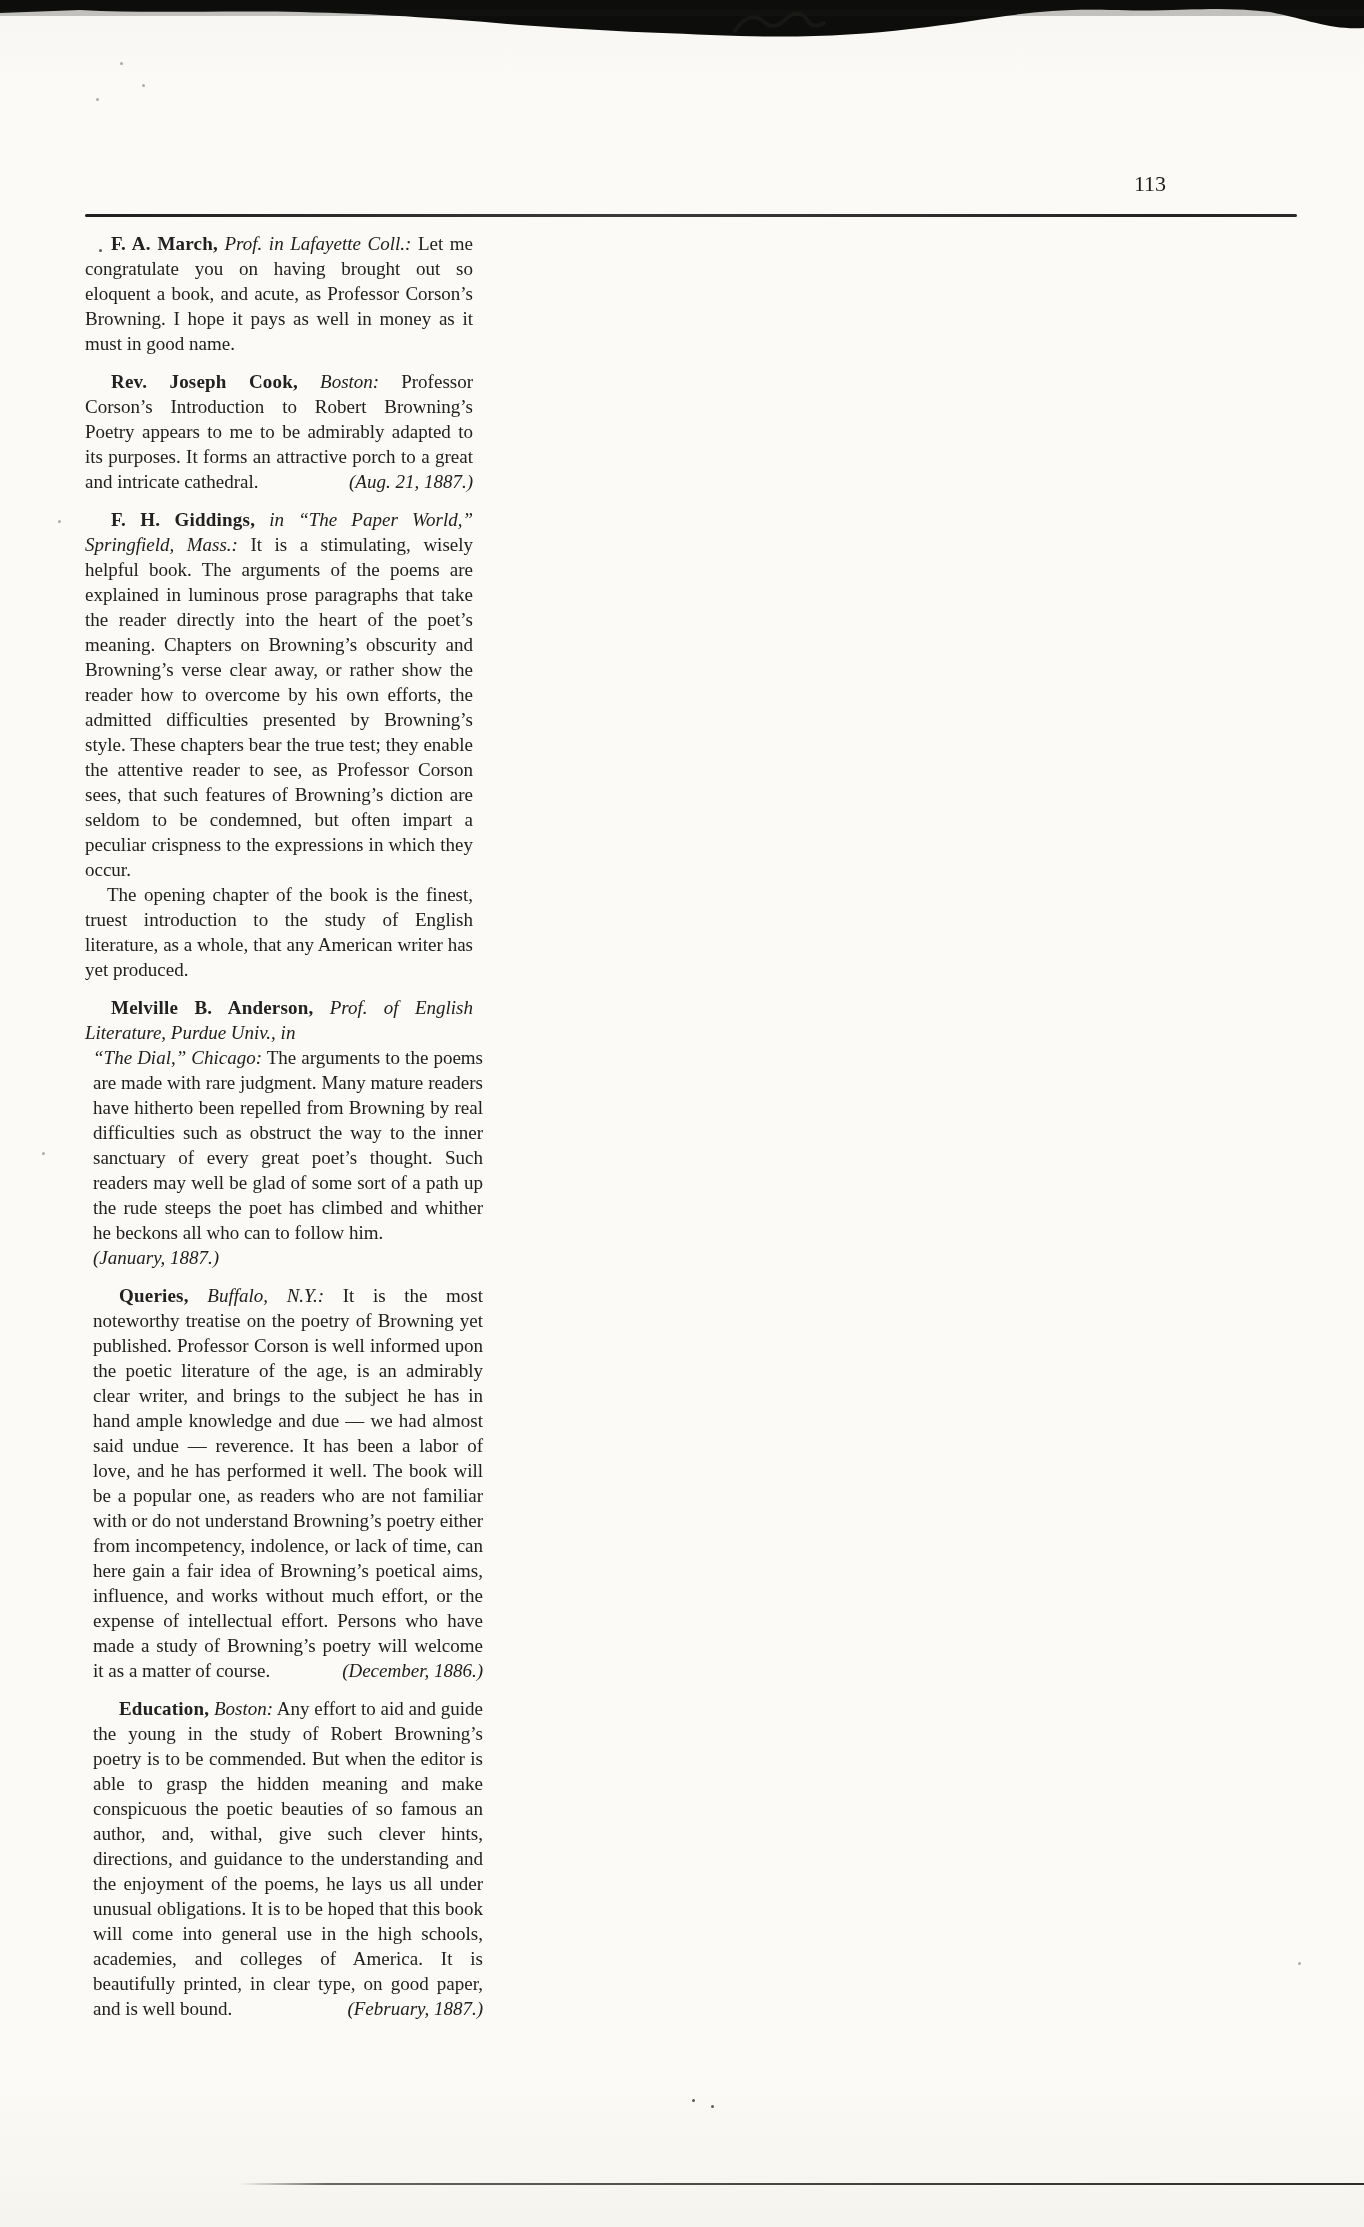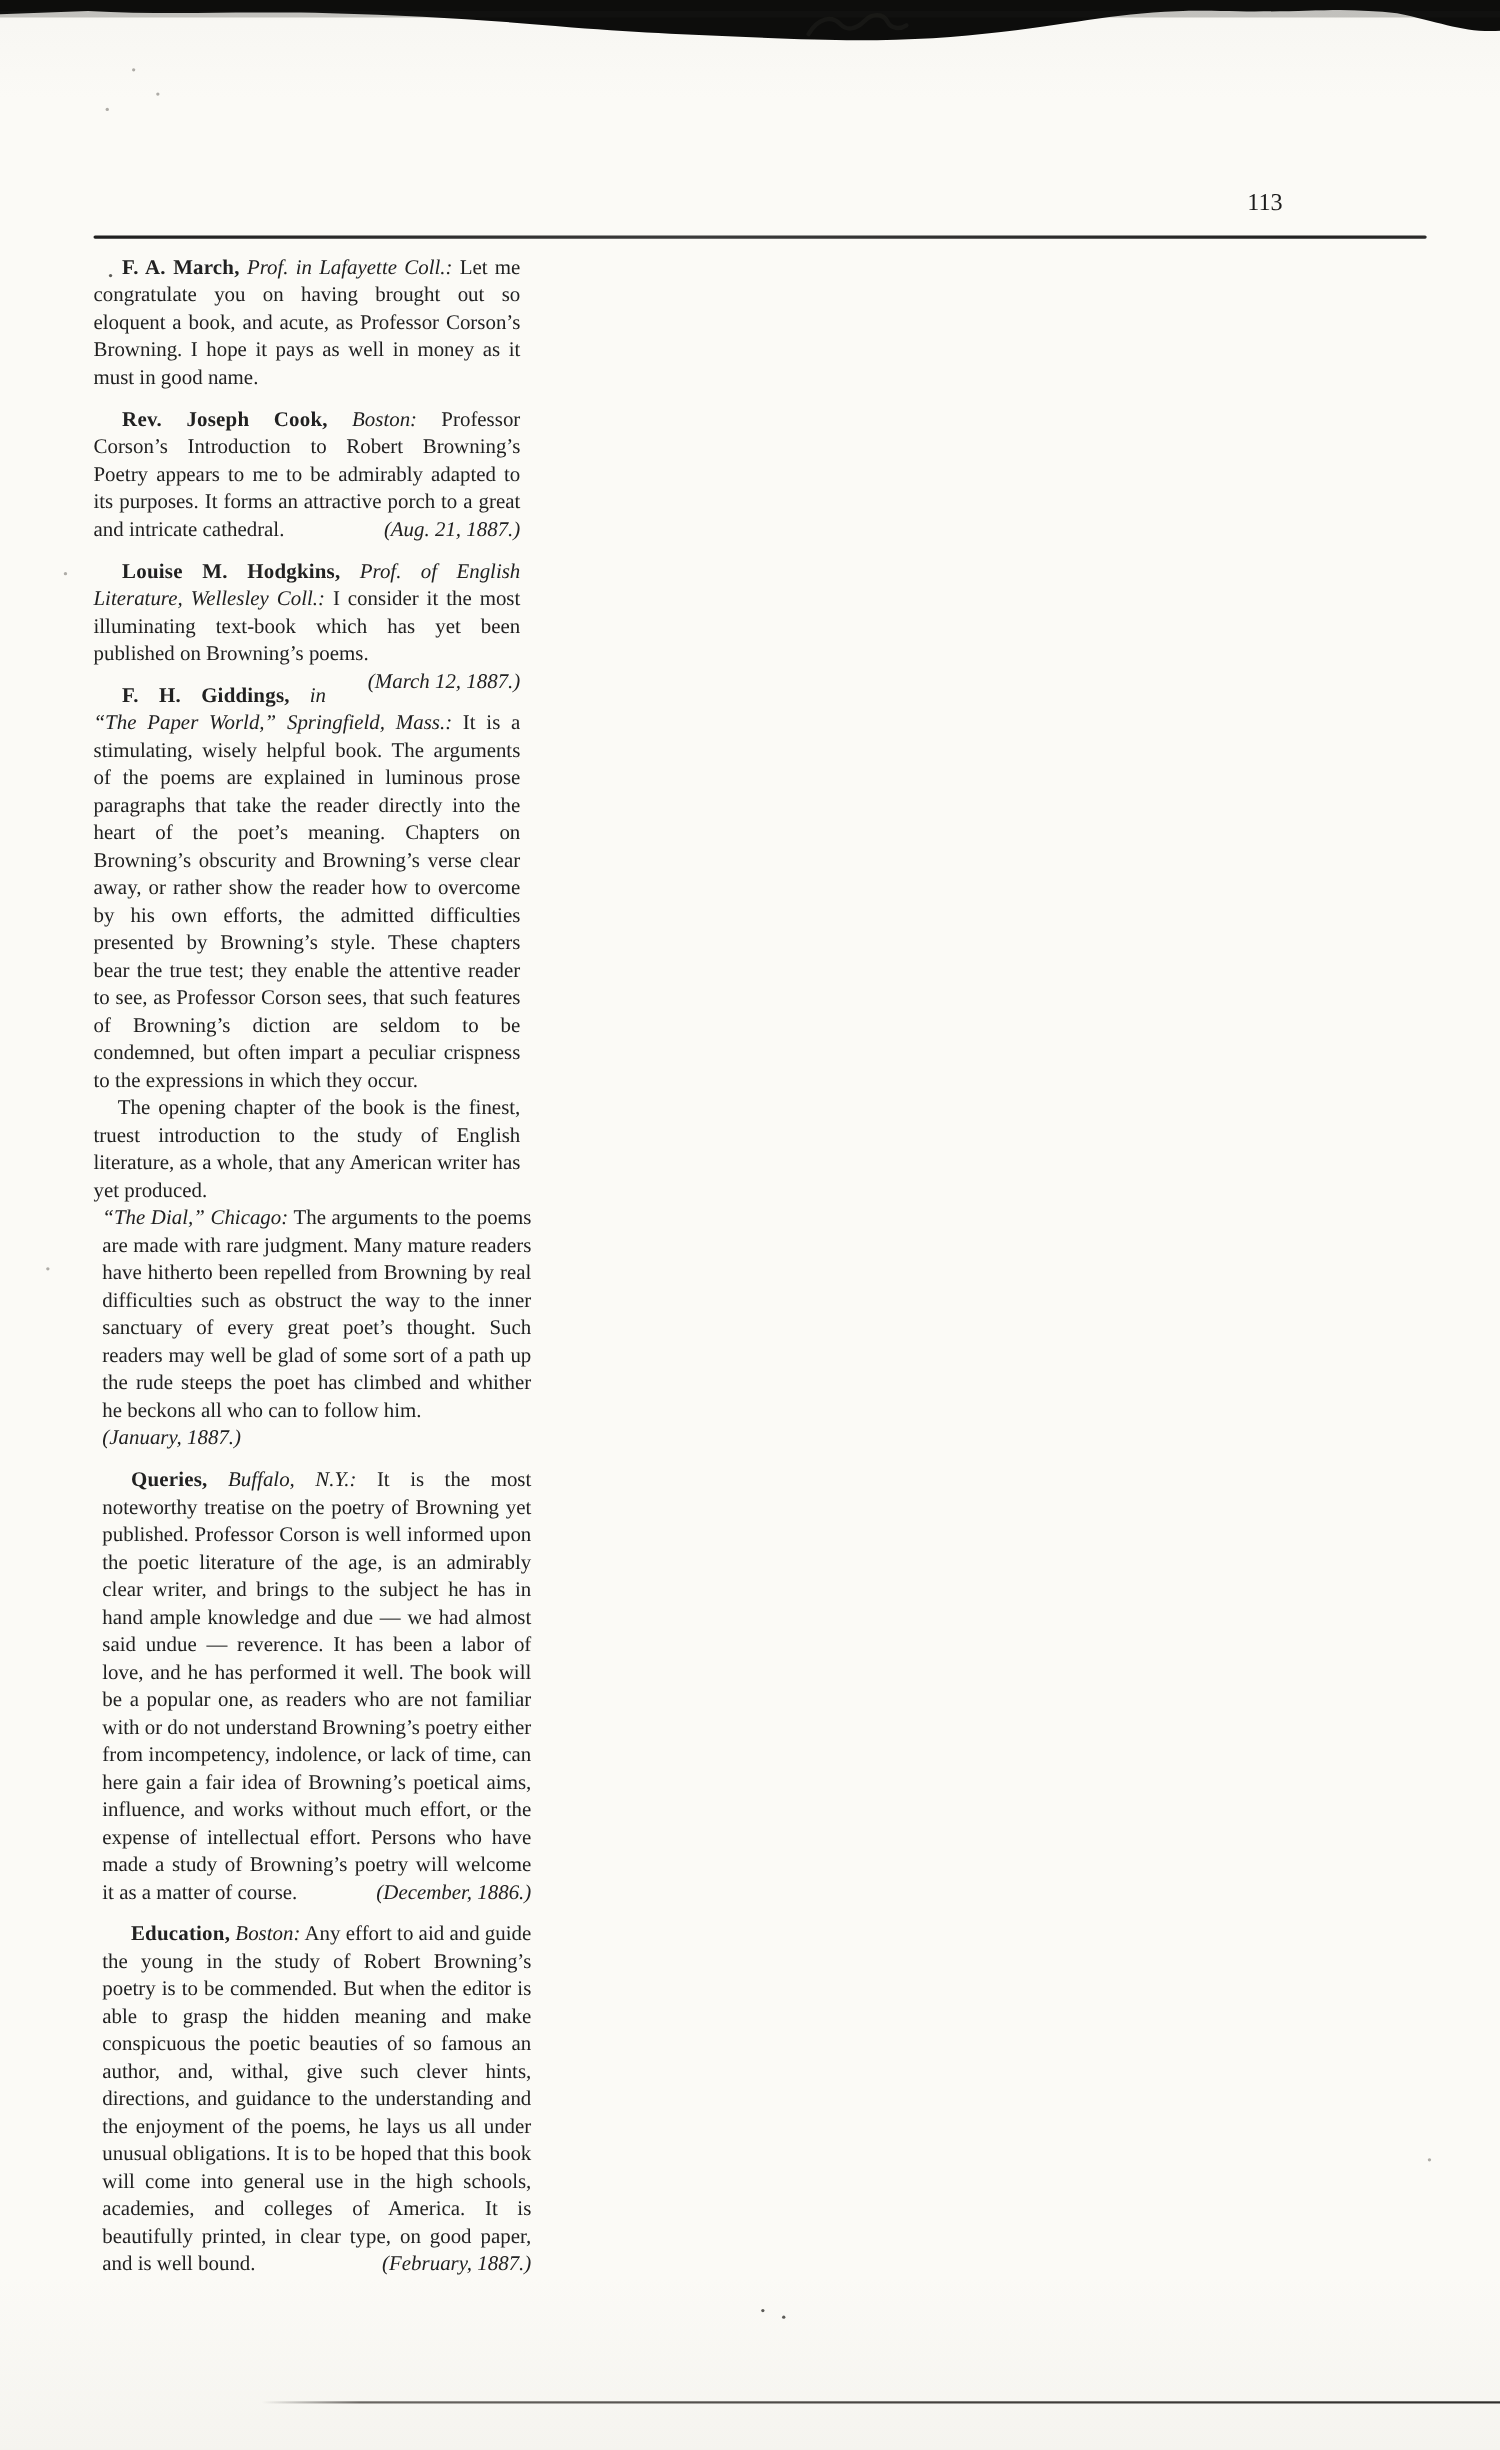--- a/index.html
+++ b/index.html
@@ -81,25 +81,25 @@
 
   <div class="columns">
     <div class="col col-left" id="col-left">
         <div class="entry">
           <p class="lead-p"><span class="author">F. A. March,</span><span class="src"> Prof. in Lafayette Coll.:</span> Let me congratulate you on having brought out so eloquent a book, and acute, as Professor Corson’s Browning. I hope it pays as well in money as it must in good name.</p>
         </div>
         <div class="entry">
           <p class="lead-p"><span class="author">Rev. Joseph Cook,</span><span class="src"> Boston:</span> Professor Corson’s Introduction to Robert Browning’s Poetry appears to me to be admirably adapted to its purposes. It forms an attractive porch to a great and intricate cathedral.<span class="date">(Aug. 21, 1887.)</span></p>
         </div>
         <div class="entry">
-          <p class="lead-p"><span class="author">Louise M. Hodgkins,</span><span class="src"> Prof. of English Literature, Wellesley Coll.:</span> I consider it the most illuminating text-book which has yet been published on Browning’s poems.<span class="date">(March 12, 1887.)</span></p>
+          <p class="lead-p"><span class="author">F. H. Giddings,</span><span class="src"> in “The Paper World,” Springfield, Mass.:</span> It is a stimulating, wisely helpful book. The arguments of the poems are explained in luminous prose paragraphs that take the reader directly into the heart of the poet’s meaning. Chapters on Browning’s obscurity and Browning’s verse clear away, or rather show the reader how to overcome by his own efforts, the admitted difficulties presented by Browning’s style. These chapters bear the true test; they enable the attentive reader to see, as Professor Corson sees, that such features of Browning’s diction are seldom to be condemned, but often impart a peculiar crispness to the expressions in which they occur.</p>
+          <p class="cont-p">The opening chapter of the book is the finest, truest introduction to the study of English literature, as a whole, that any American writer has yet produced.</p>
         </div>
         <div class="entry">
-          <p class="lead-p"><span class="author">F. H. Giddings,</span><span class="src"> in “The Paper World,” Springfield, Mass.:</span> It is a stimulating, wisely helpful book. The arguments of the poems are explained in luminous prose paragraphs that take the reader directly into the heart of the poet’s meaning. Chapters on Browning’s obscurity and Browning’s verse clear away, or rather show the reader how to overcome by his own efforts, the admitted difficulties presented by Browning’s style. These chapters bear the true test; they enable the attentive reader to see, as Professor Corson sees, that such features of Browning’s diction are seldom to be condemned, but often impart a peculiar crispness to the expressions in which they occur.</p>
-          <p class="cont-p">The opening chapter of the book is the finest, truest introduction to the study of English literature, as a whole, that any American writer has yet produced.</p>
+          <p class="lead-p"><span class="author">Melville B. Anderson,</span><span class="src"> Prof. of English Literature, Purdue Univ., in</span></p>
         </div>
       </div>
     <div class="divider"></div>
     <div class="col col-right" id="col-right">
         <div class="entry">
           <p class="lead-p flush"><span class="src">“The Dial,” Chicago:</span> The arguments to the poems are made with rare judgment. Many mature readers have hitherto been repelled from Browning by real difficulties such as obstruct the way to the inner sanctuary of every great poet’s thought. Such readers may well be glad of some sort of a path up the rude steeps the poet has climbed and whither he beckons all who can to follow him.</p>
           <p class="date-own">(January, 1887.)</p>
         </div>
         <div class="entry">
           <p class="lead-p"><span class="author">Queries,</span><span class="src"> Buffalo, N.Y.:</span> It is the most noteworthy treatise on the poetry of Browning yet published. Professor Corson is well informed upon the poetic literature of the age, is an admirably clear writer, and brings to the subject he has in hand ample knowledge and due — we had almost said undue — reverence. It has been a labor of love, and he has performed it well. The book will be a popular one, as readers who are not familiar with or do not understand Browning’s poetry either from incompetency, indolence, or lack of time, can here gain a fair idea of Browning’s poetical aims, influence, and works without much effort, or the expense of intellectual effort. Persons who have made a study of Browning’s poetry will welcome it as a matter of course.<span class="date">(December, 1886.)</span></p>

